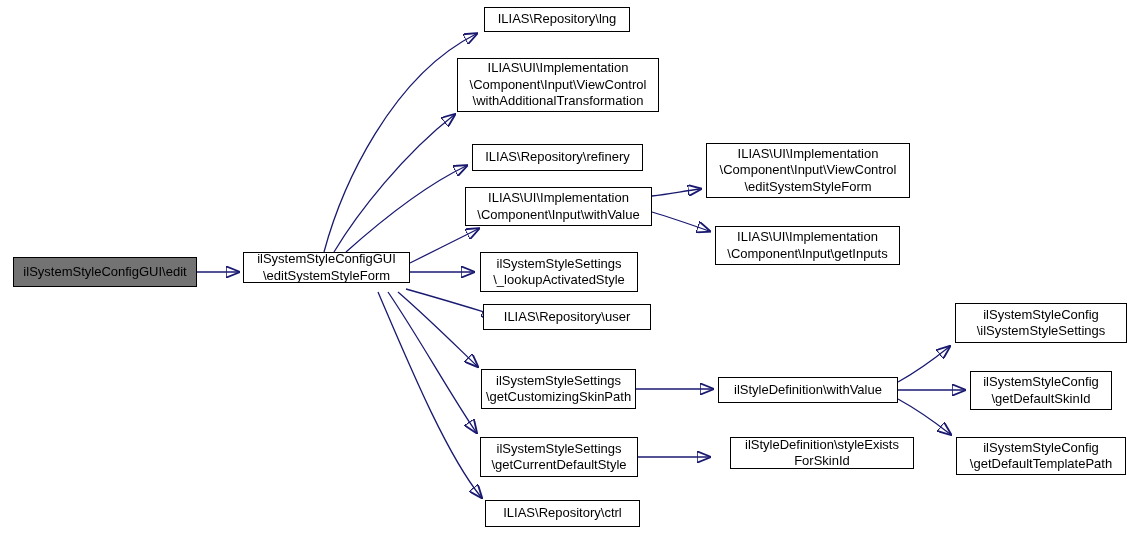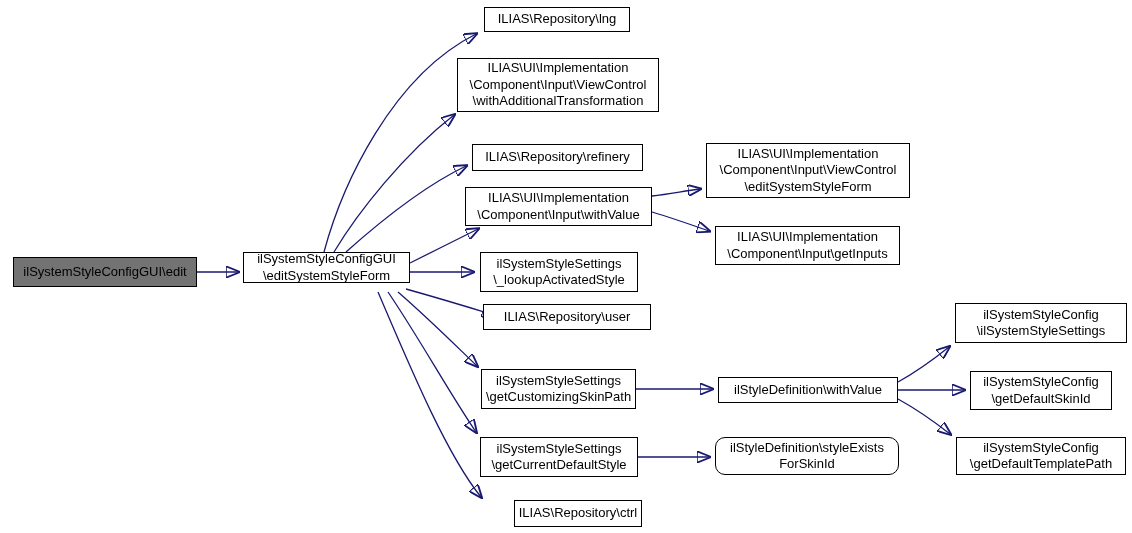--- a/index.html
+++ b/index.html
@@ -53,23 +53,23 @@
   #n-lng                    { left: 484px; top: 7px;   width: 146px; height: 25px; }
   #n-withAdditionalTransformation { left: 457px; top: 58px;  width: 202px; height: 54px; }
   #n-refinery               { left: 472px; top: 144px; width: 171px; height: 27px; }
   #n-withValue              { left: 465px; top: 187px; width: 187px; height: 39px; }
   #n-isClientSideValueOk    { left: 706px; top: 143px; width: 204px; height: 55px; }
   #n-getInputs              { left: 715px; top: 226px; width: 185px; height: 39px; }
   #n-lookupActivatedStyle   { left: 480px; top: 252px; width: 158px; height: 40px; }
   #n-user                   { left: 483px; top: 304px; width: 168px; height: 26px; }
   #n-getCurrentDefaultSkin  { left: 481px; top: 369px; width: 155px; height: 40px; }
   #n-getCurrentDefaultStyle { left: 480px; top: 437px; width: 158px; height: 40px; }
-  #n-ctrl                   { left: 485px; top: 500px; width: 128px; height: 27px; margin-left: 29px; }
+  #n-ctrl                   { left: 485px; top: 500px; width: 155px; height: 27px; }
   #n-skinExists             { left: 718px; top: 377px; width: 180px; height: 26px; }
-  #n-styleExistsForSkinId   { left: 715px; top: 437px; width: 184px; height: 38px; border-radius: 10px; }
+  #n-styleExistsForSkinId   { left: 730px; top: 437px; width: 184px; height: 32px; }
   #n-getCustomizingSkinPath { left: 955px; top: 303px; width: 172px; height: 40px; }
   #n-getDefaultSkinId       { left: 970px; top: 371px; width: 142px; height: 39px; }
   #n-getDefaultTemplatePath { left: 956px; top: 437px; width: 170px; height: 38px; }
 </style>
 </head>
 <body>
 
 <div class="canvas">
 
   <svg class="edges" viewBox="0 0 1132 533">

